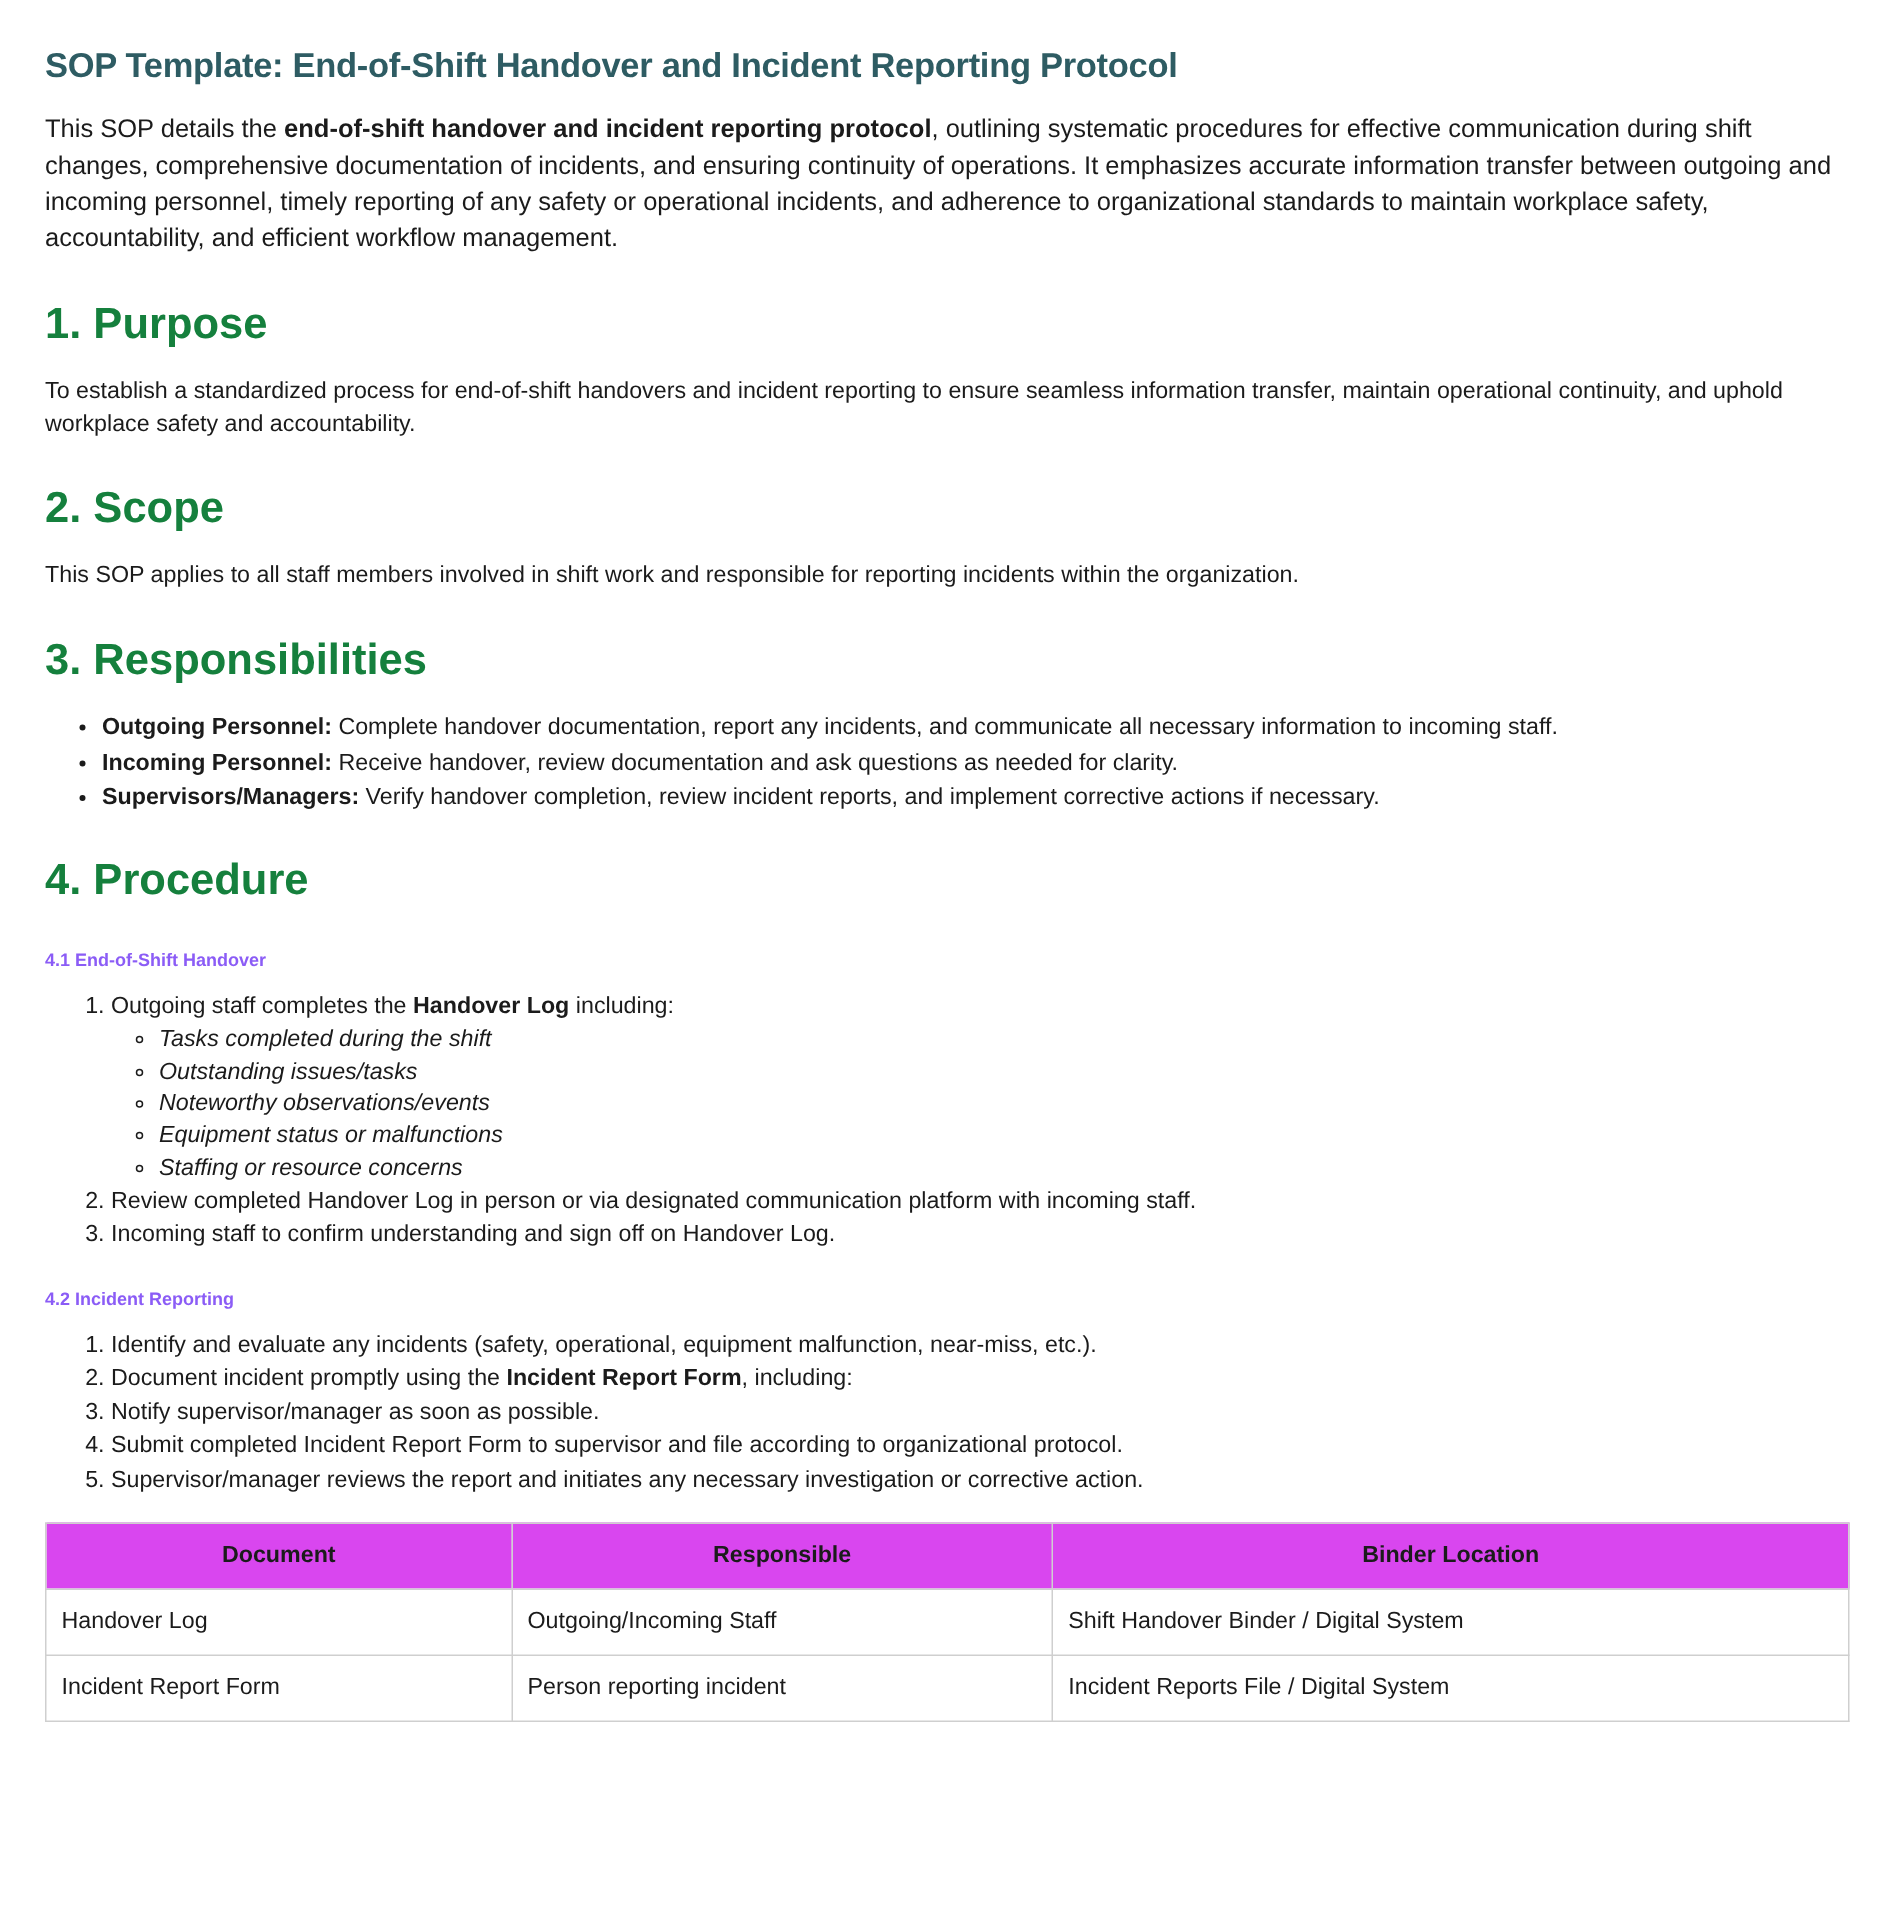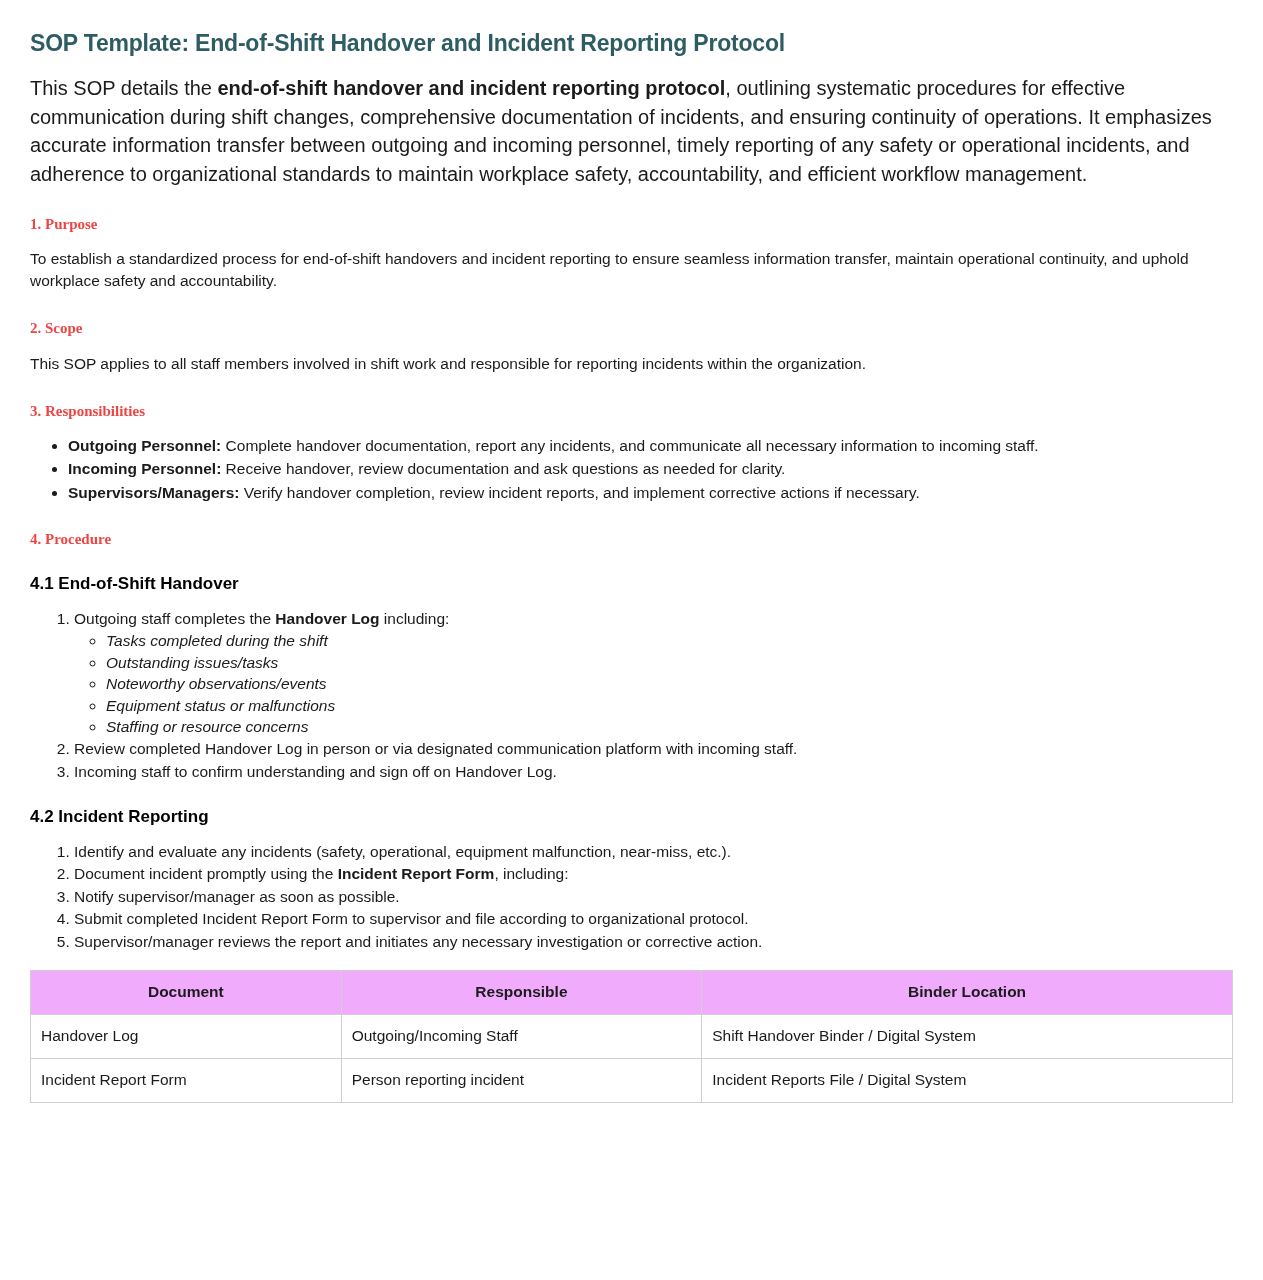--- a/index.html
+++ b/index.html
@@ -22,35 +22,34 @@
   h1.doc-title {
     font-size: 23px;
     font-weight: bold;
     color: #2e5c63;
     margin: 4px 0 18px 0;
     line-height: 1.15;
     letter-spacing: -0.2px;
   }
   p.intro {
     margin: 0 0 26px 0;
-    font-size: 20px;
+    font-size: 17px;
     line-height: 1.42;
     color: #1b1b1b;
   }
   h2.section {
-    font-size: 15px;
+    font-size: 29px;
     font-weight: bold;
-    color: #ef4444;
+    color: #15803d;
     margin: 26px 0 14px 0;
-    font-family: Liberation Serif, serif;
   }
   h3.subsection {
-    font-size: 17px;
+    font-size: 12px;
     font-weight: bold;
-    color: #000000;
+    color: #8b5cf6;
     margin: 24px 0 12px 0;
   }
   p.body-text {
     margin: 0 0 12px 0;
     line-height: 1.42;
   }
   ul.bullets {
     margin: 6px 0 6px 0;
     padding-left: 38px;
     list-style-type: disc;
@@ -79,21 +78,21 @@
     font-style: italic;
   }
   strong { font-weight: bold; }
   table.doc-table {
     border-collapse: collapse;
     width: 100%;
     margin: 18px 0 10px 0;
     font-size: 15.5px;
   }
   table.doc-table th {
-    background: #f0abfc;
+    background: #d946ef;
     border: 1px solid #cfcfcf;
     padding: 11px 10px;
     text-align: center;
     font-weight: bold;
     color: #1b1b1b;
   }
   table.doc-table td {
     border: 1px solid #cfcfcf;
     padding: 11px 10px;
     text-align: left;

